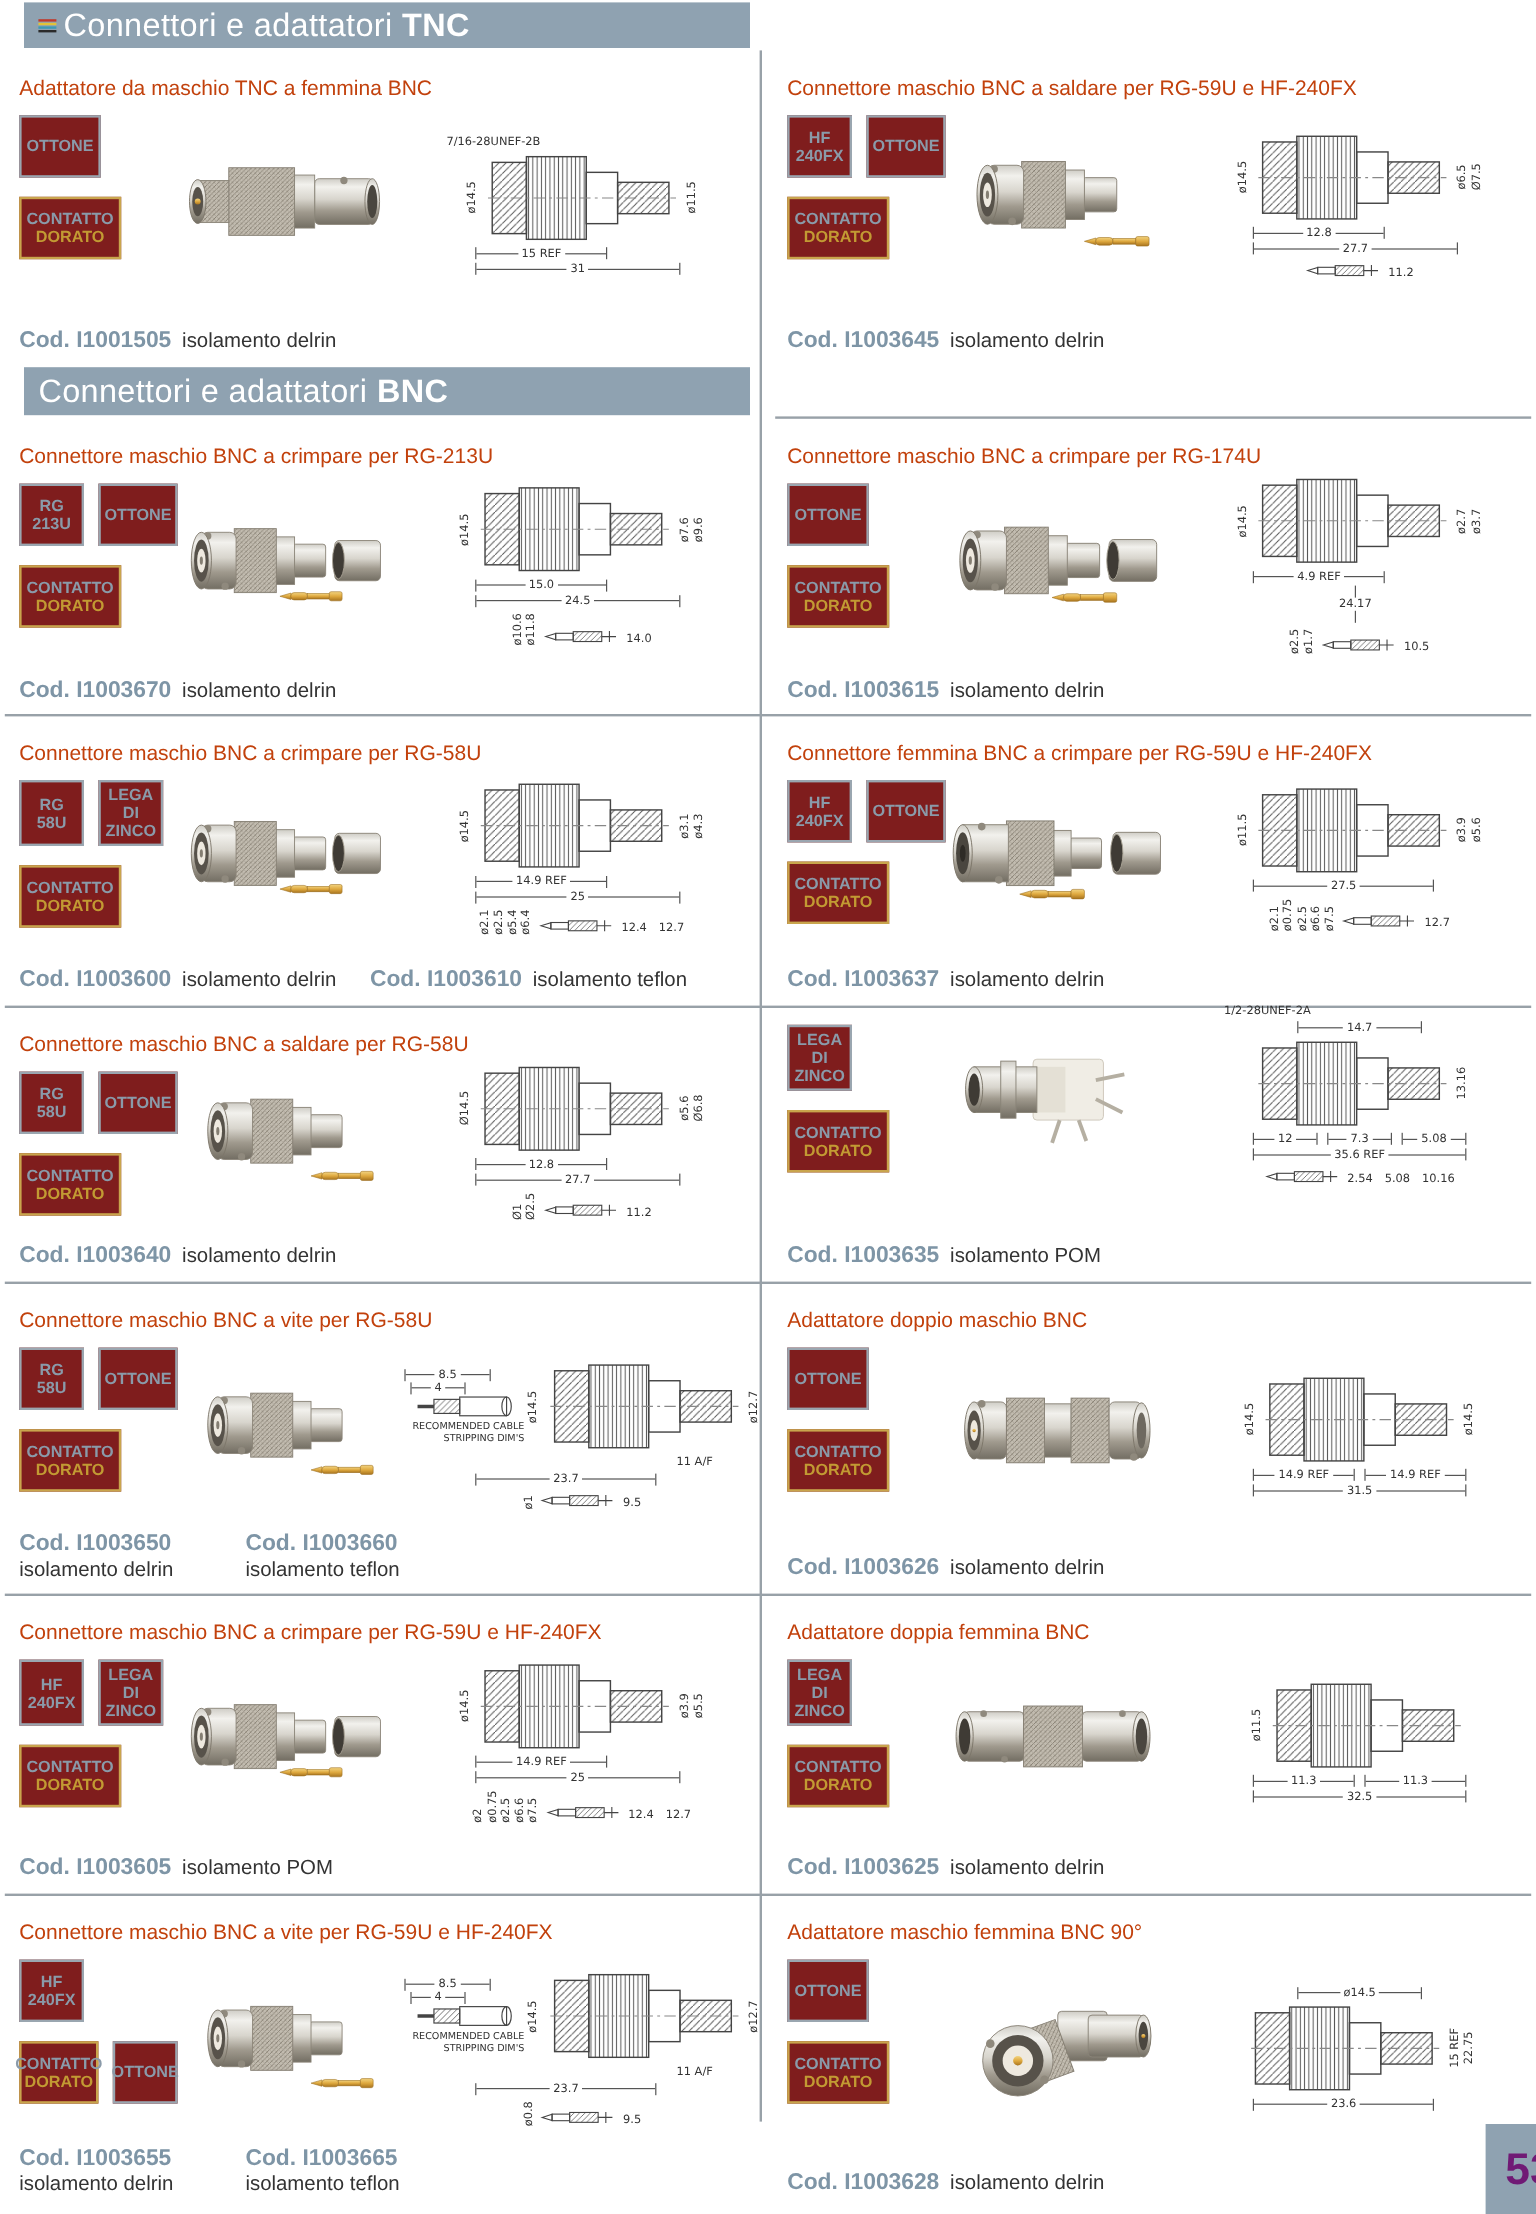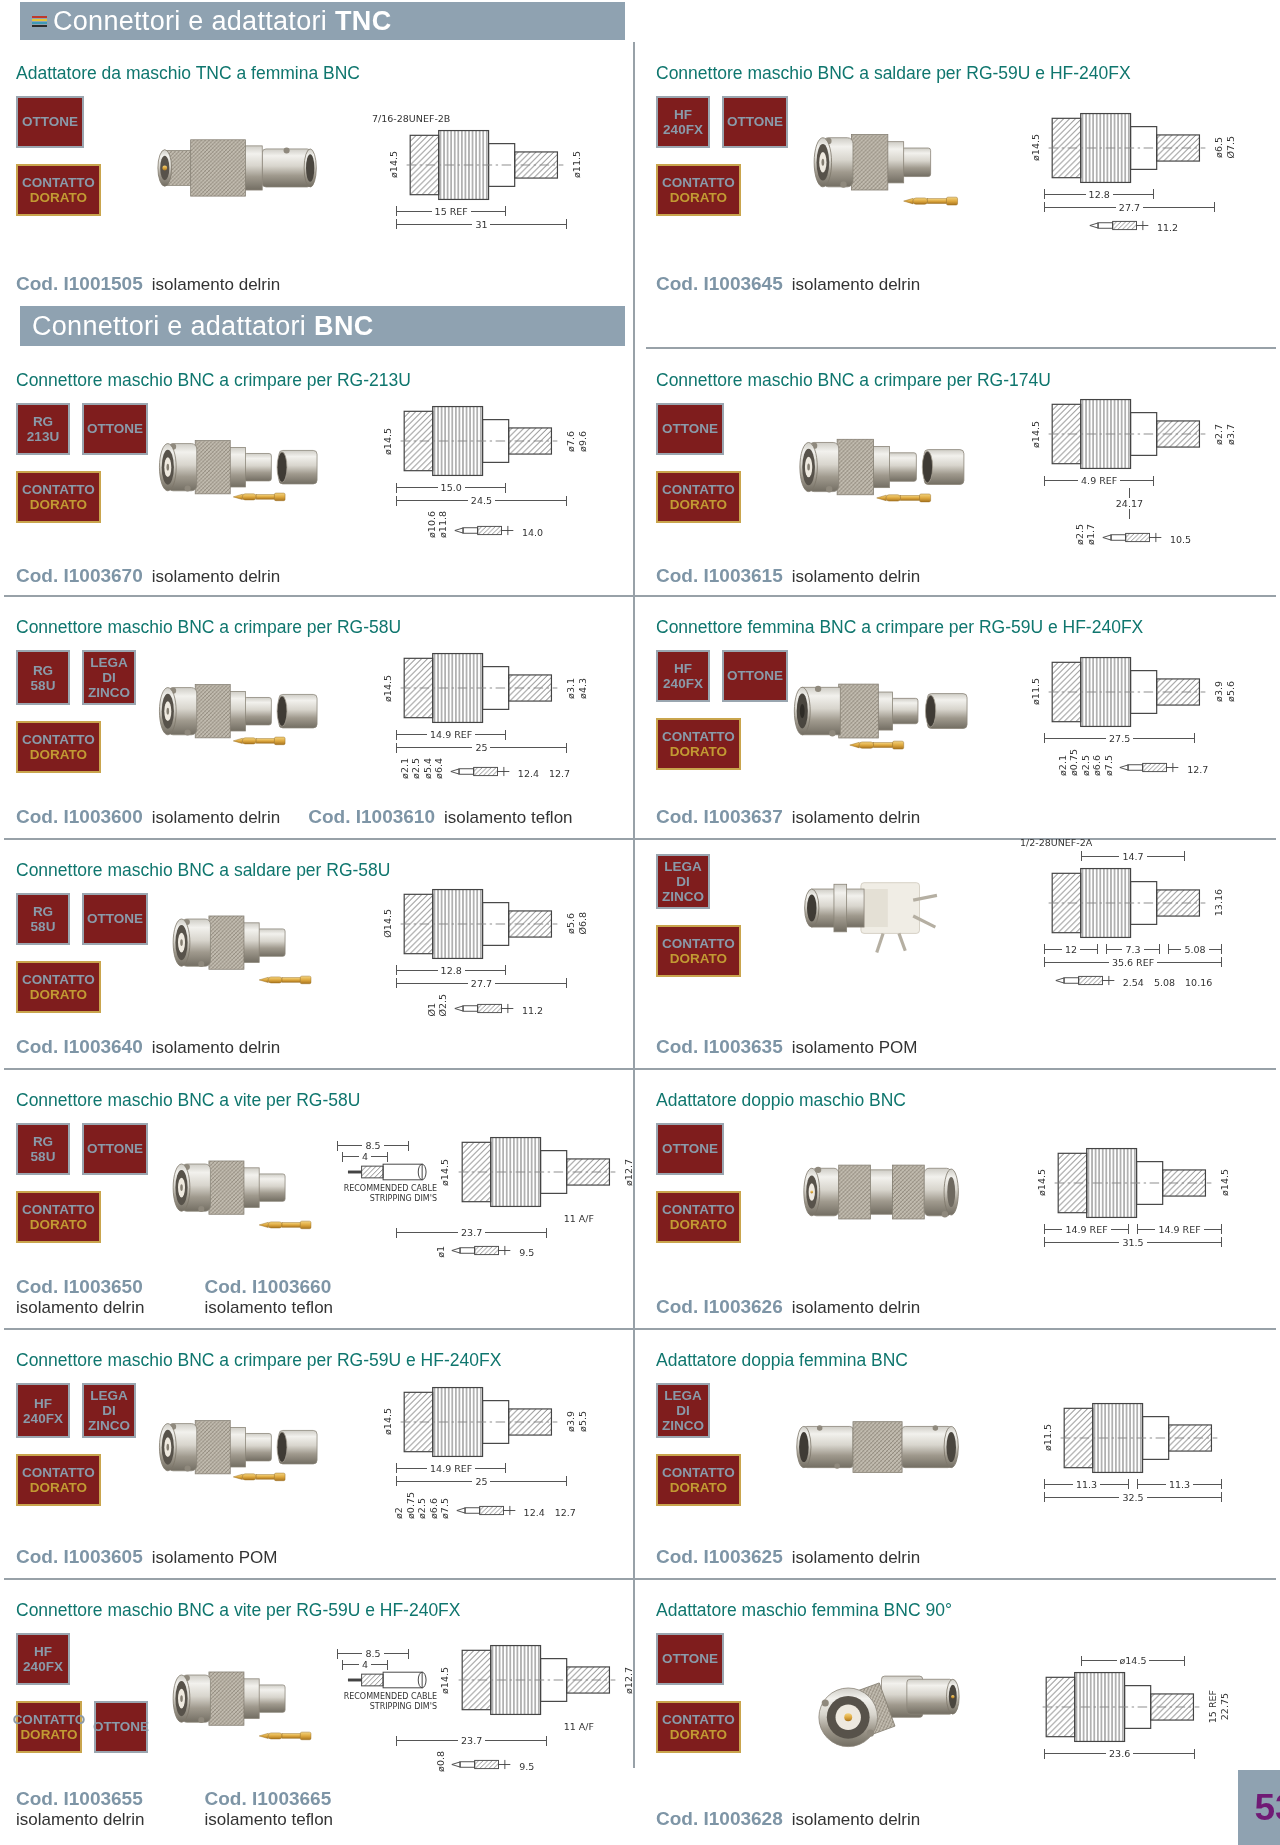--- a/index.html
+++ b/index.html
@@ -13,21 +13,21 @@
   #hdr-bnc{top:306px;height:40px;}
   .hdr b{margin-left:8px;font-weight:bold;}
   .pmark{display:flex;flex-direction:column;gap:1px;margin-right:6px;}
   .pmark i{width:15px;height:2px;display:block;}
   
   .vdiv{position:absolute;left:633px;top:42px;width:2px;height:1726px;background:#98a1a8;}
   .sep{position:absolute;height:2px;background:#98a1a8;left:4px;width:1272px;}
   .sep.r{left:646px;width:630px;}
   
   .cell{position:absolute;box-sizing:border-box;}
-  .title{font-size:17.5px;color:#0f766e;margin:18px 0 0 10px;white-space:nowrap;}
+  .title{font-size:17.5px;color:#c2410c;margin:18px 0 0 10px;white-space:nowrap;}
   .main{display:flex;align-items:center;height:calc(100% - 84px);}
   .bcol{align-self:flex-start;width:142px;min-width:142px;padding:12px 0 0 10px;box-sizing:border-box;
         display:flex;flex-direction:column;gap:16px;}
   .brow{display:flex;gap:12px;}
   .badge{min-width:54px;min-height:52px;padding:3px 4px;border:2.5px solid #9aa6b0;background:#7f1d1d;
          display:flex;flex-direction:column;align-items:center;justify-content:center;
          font-weight:bold;font-size:13.5px;line-height:1.12;color:#8a9aa9;text-align:center;
          box-sizing:border-box;}
   .badge.gold{border-color:#c9a54d;}
   .badge.gold .bl:last-child{color:#c29a33;}

